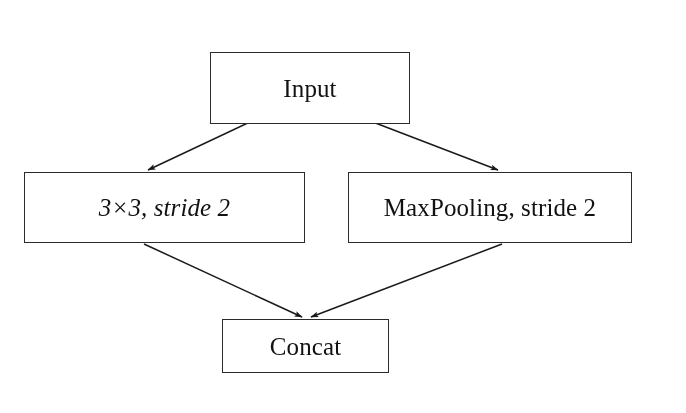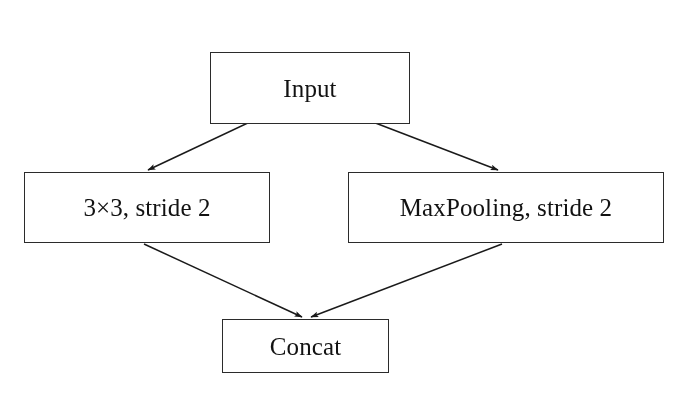--- a/index.html
+++ b/index.html
@@ -46,27 +46,28 @@
   #node-input {
     left: 210px;
     top: 24px;
     width: 200px;
     height: 72px;
     margin-top: 28px;
   }
   #node-conv {
     left: 24px;
     top: 172px;
-    width: 246px;
+    width: 281px;
     height: 71px;
+    font-style: italic;
   }
   #node-pool {
     left: 348px;
     top: 172px;
-    width: 316px;
+    width: 284px;
     height: 71px;
   }
   #node-concat {
     left: 222px;
     top: 319px;
     width: 167px;
     height: 54px;
   }
 </style>
 </head>

